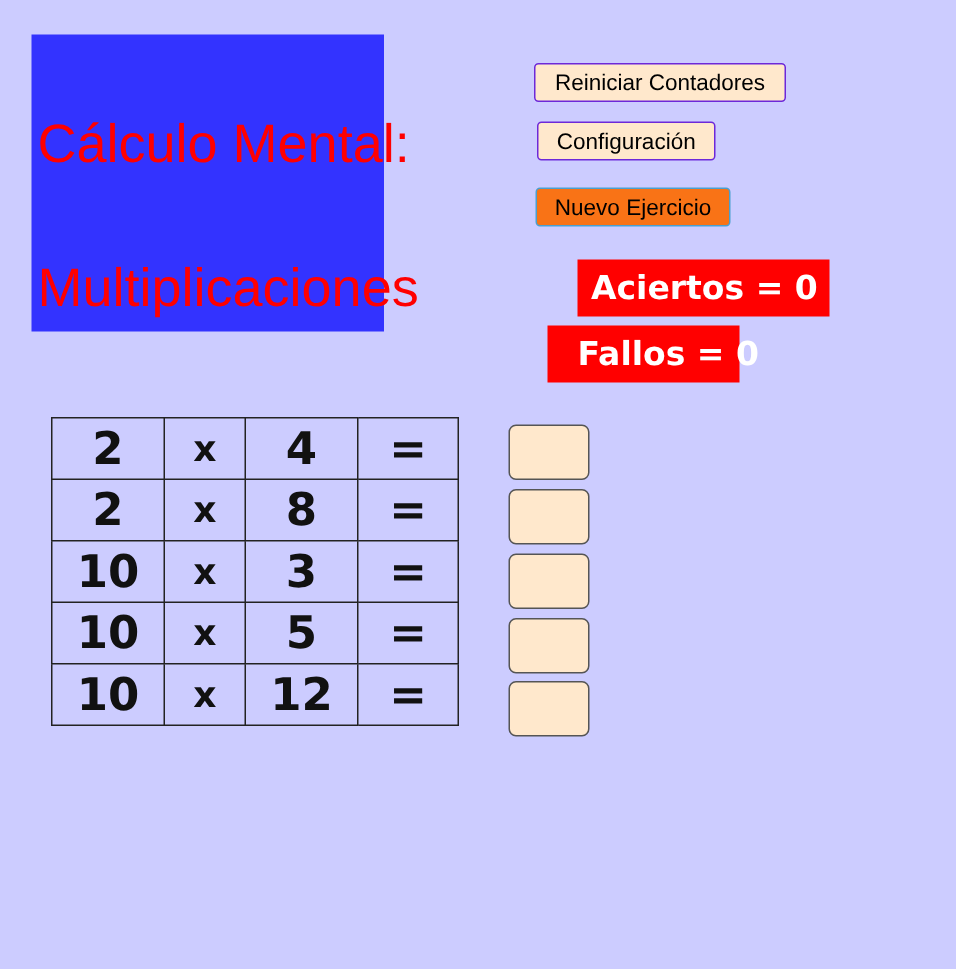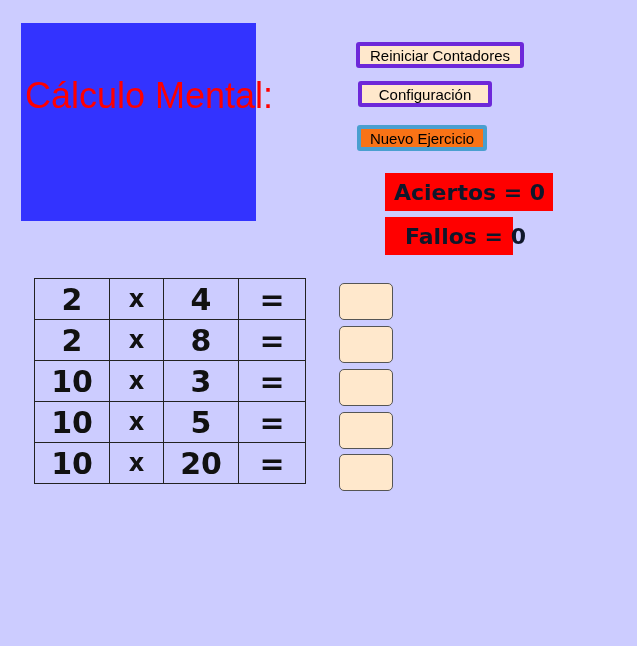--- a/index.html
+++ b/index.html
@@ -11,27 +11,27 @@
   .title-box {
     position:absolute; left:21px; top:23px; width:235px; height:198px;
     background:#3333ff;
   }
   .title-line {
     position:absolute; left:4px; color:#ff0000; font-size:36px;
     font-family:"Liberation Sans", sans-serif; white-space:nowrap;
   }
   .btn {
     position:absolute; font-family:"Liberation Sans", sans-serif; font-size:15px;
-    color:#000; border:4px solid #6d28d9; border-radius:3px;
+    color:#000; border:1px solid #6d28d9; border-radius:3px;
     background:#ffe8cc; display:flex; align-items:center; justify-content:center;
     box-sizing:border-box; cursor:pointer;
   }
   .btn.blue { background:#f97316; border-color:#4a9fcf; }
   .counter {
-    position:absolute; background:#ff0000; color:#0f172a;
+    position:absolute; background:#ff0000; color:#ffffff;
     font-family:"DejaVu Sans", sans-serif; font-weight:bold; font-size:22px;
     display:flex; align-items:center; box-sizing:border-box; padding-left:9px;
     white-space:pre;
   }
   table.ex {
     position:absolute; left:34px; top:278px; border-collapse:collapse;
   }
   table.ex td {
     border:1.5px solid #222; height:40px; padding:0;
     text-align:center; font-family:"DejaVu Sans", sans-serif; font-weight:bold;
@@ -41,28 +41,29 @@
   .ans {
     position:absolute; left:339px; width:54px; height:37px; box-sizing:border-box;
     background:#ffe8cc; border:1.5px solid #555; border-radius:5px;
   }
 </style>
 </head>
 <body>
 
 <div class="title-box">
   <div class="title-line" style="top:52px;">Cálculo Mental:</div>
+  <div class="title-line" style="top:148px;">Multiplicaciones</div>
 </div>
 
 <div class="btn" style="left:356px; top:42px; width:168px; height:26px;">Reiniciar Contadores</div>
-<div class="btn" style="left:358px; top:81px; width:134px; height:26px;">Configuración</div>
+<div class="btn" style="left:358px; top:81px; width:119px; height:26px;">Configuración</div>
 <div class="btn blue" style="left:357px; top:125px; width:130px; height:26px;">Nuevo Ejercicio</div>
 
 <div class="counter" style="left:385px; top:173px; width:168px; height:38px;">Aciertos = 0</div>
-<div class="counter" style="left:385px; top:217px; width:128px; height:38px;padding-left:20px;">Fallos = 0</div>
+<div class="counter" style="left:365px; top:217px; width:128px; height:38px;padding-left:20px;">Fallos = 0</div>
 
 <table class="ex">
   <tbody>
       <tr>
     <td style="width:74px">2</td>
     <td class="op" style="width:53px">x</td>
     <td style="width:74px">4</td>
     <td style="width:66px">=</td>
   </tr>
   <tr>
@@ -79,21 +80,21 @@
   </tr>
   <tr>
     <td>10</td>
     <td class="op">x</td>
     <td>5</td>
     <td>=</td>
   </tr>
   <tr>
     <td>10</td>
     <td class="op">x</td>
-    <td>20</td>
+    <td>12</td>
     <td>=</td>
   </tr>
 </tbody>
   </table>
 
 <div class="ans" style="top:283px;"></div>
 <div class="ans" style="top:326px;"></div>
 <div class="ans" style="top:369px;"></div>
 <div class="ans" style="top:412px;"></div>
 <div class="ans" style="top:454px;"></div>

